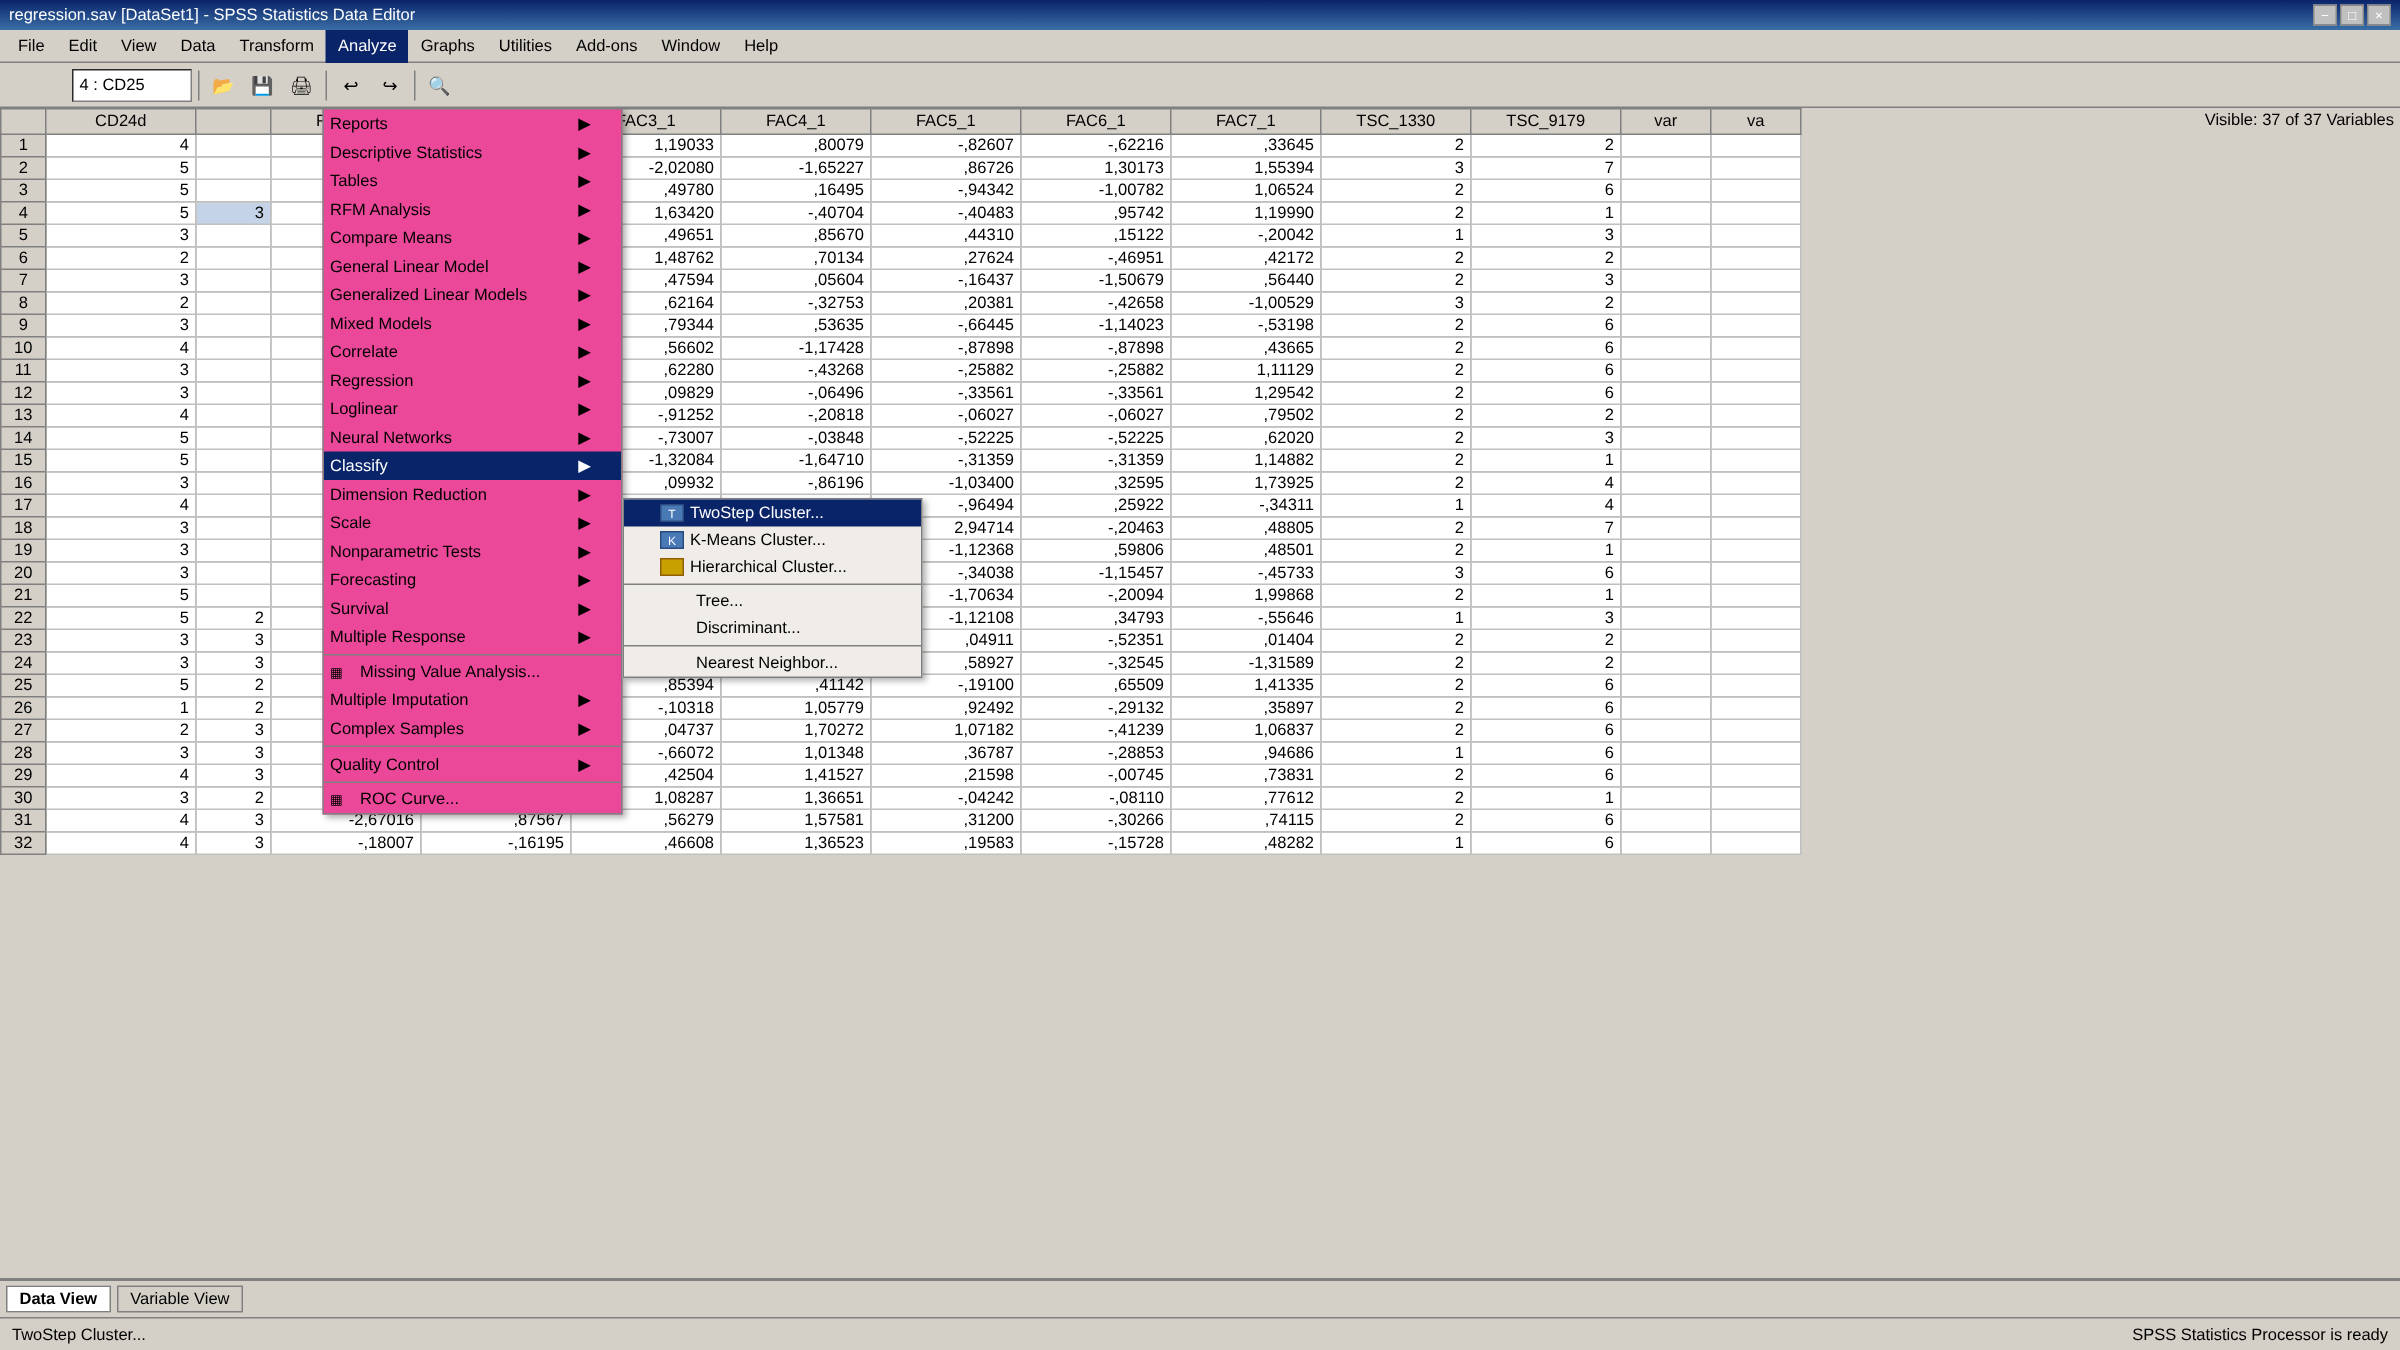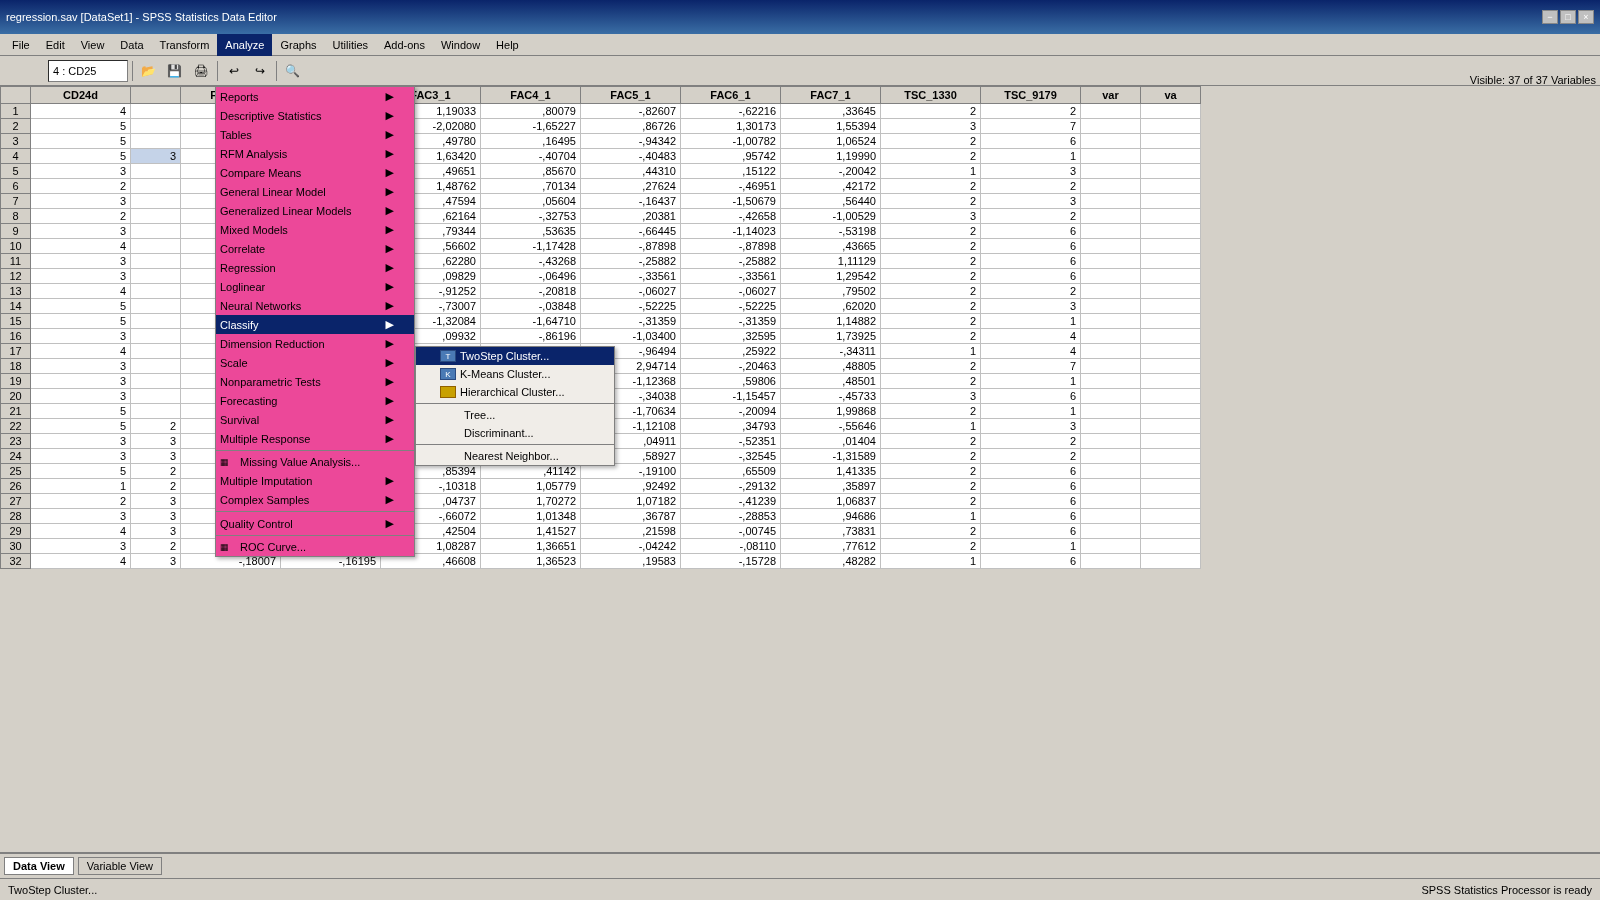--- a/index.html
+++ b/index.html
@@ -6,21 +6,21 @@
     body { font-family: 'Segoe UI', Tahoma, Geneva, Verdana, sans-serif; font-size: 11px; background: #d4d0c8; overflow: hidden; width: 1600px; height: 900px; }
     
     
     #title-bar {
       background: linear-gradient(to bottom, #0a246a, #3a6ea5);
       color: white;
       padding: 3px 6px;
       display: flex;
       align-items: center;
       justify-content: space-between;
-      height: 34px;
+      height: 20px;
     }
     #title-bar-controls { display: flex; gap: 2px; }
     .title-btn {
       background: #c0c0c0;
       border: 1px solid #888;
       width: 16px; height: 14px;
       font-size: 9px;
       display: flex; align-items: center; justify-content: center;
       cursor: pointer;
     }
@@ -123,21 +123,20 @@
       background: #d4d0c8;
       text-align: center;
       border: 1px solid #808080;
       width: 30px;
     }
     table.data-grid td.highlighted {
       background: #c5d3e8;
     }
     table.data-grid th.col-header {
       width: 100px;
-      font-weight: bold;
     }
     table.data-grid th.row-num-header { width: 30px; }
 
     
     #bottom-bar {
       background: #d4d0c8;
       border-top: 2px solid #808080;
       display: flex;
       align-items: center;
       height: 22px;
@@ -756,20 +755,36 @@
             <td>1,36651</td>
             <td>-,04242</td>
             <td>-,08110</td>
             <td>,77612</td>
             <td>2</td>
             <td>1</td>
             <td></td>
             <td></td>
           </tr>
           <tr>
+            <td class="row-header">31</td>
+            <td>4</td>
+            <td>3</td>
+            <td>-2,67016</td>
+            <td>,87567</td>
+            <td>,56279</td>
+            <td>1,57581</td>
+            <td>,31200</td>
+            <td>-,30266</td>
+            <td>,74115</td>
+            <td>2</td>
+            <td>6</td>
+            <td></td>
+            <td></td>
+          </tr>
+          <tr>
             <td class="row-header">32</td>
             <td>4</td>
             <td>3</td>
             <td>-,18007</td>
             <td>-,16195</td>
             <td>,46608</td>
             <td>1,36523</td>
             <td>,19583</td>
             <td>-,15728</td>
             <td>,48282</td>

